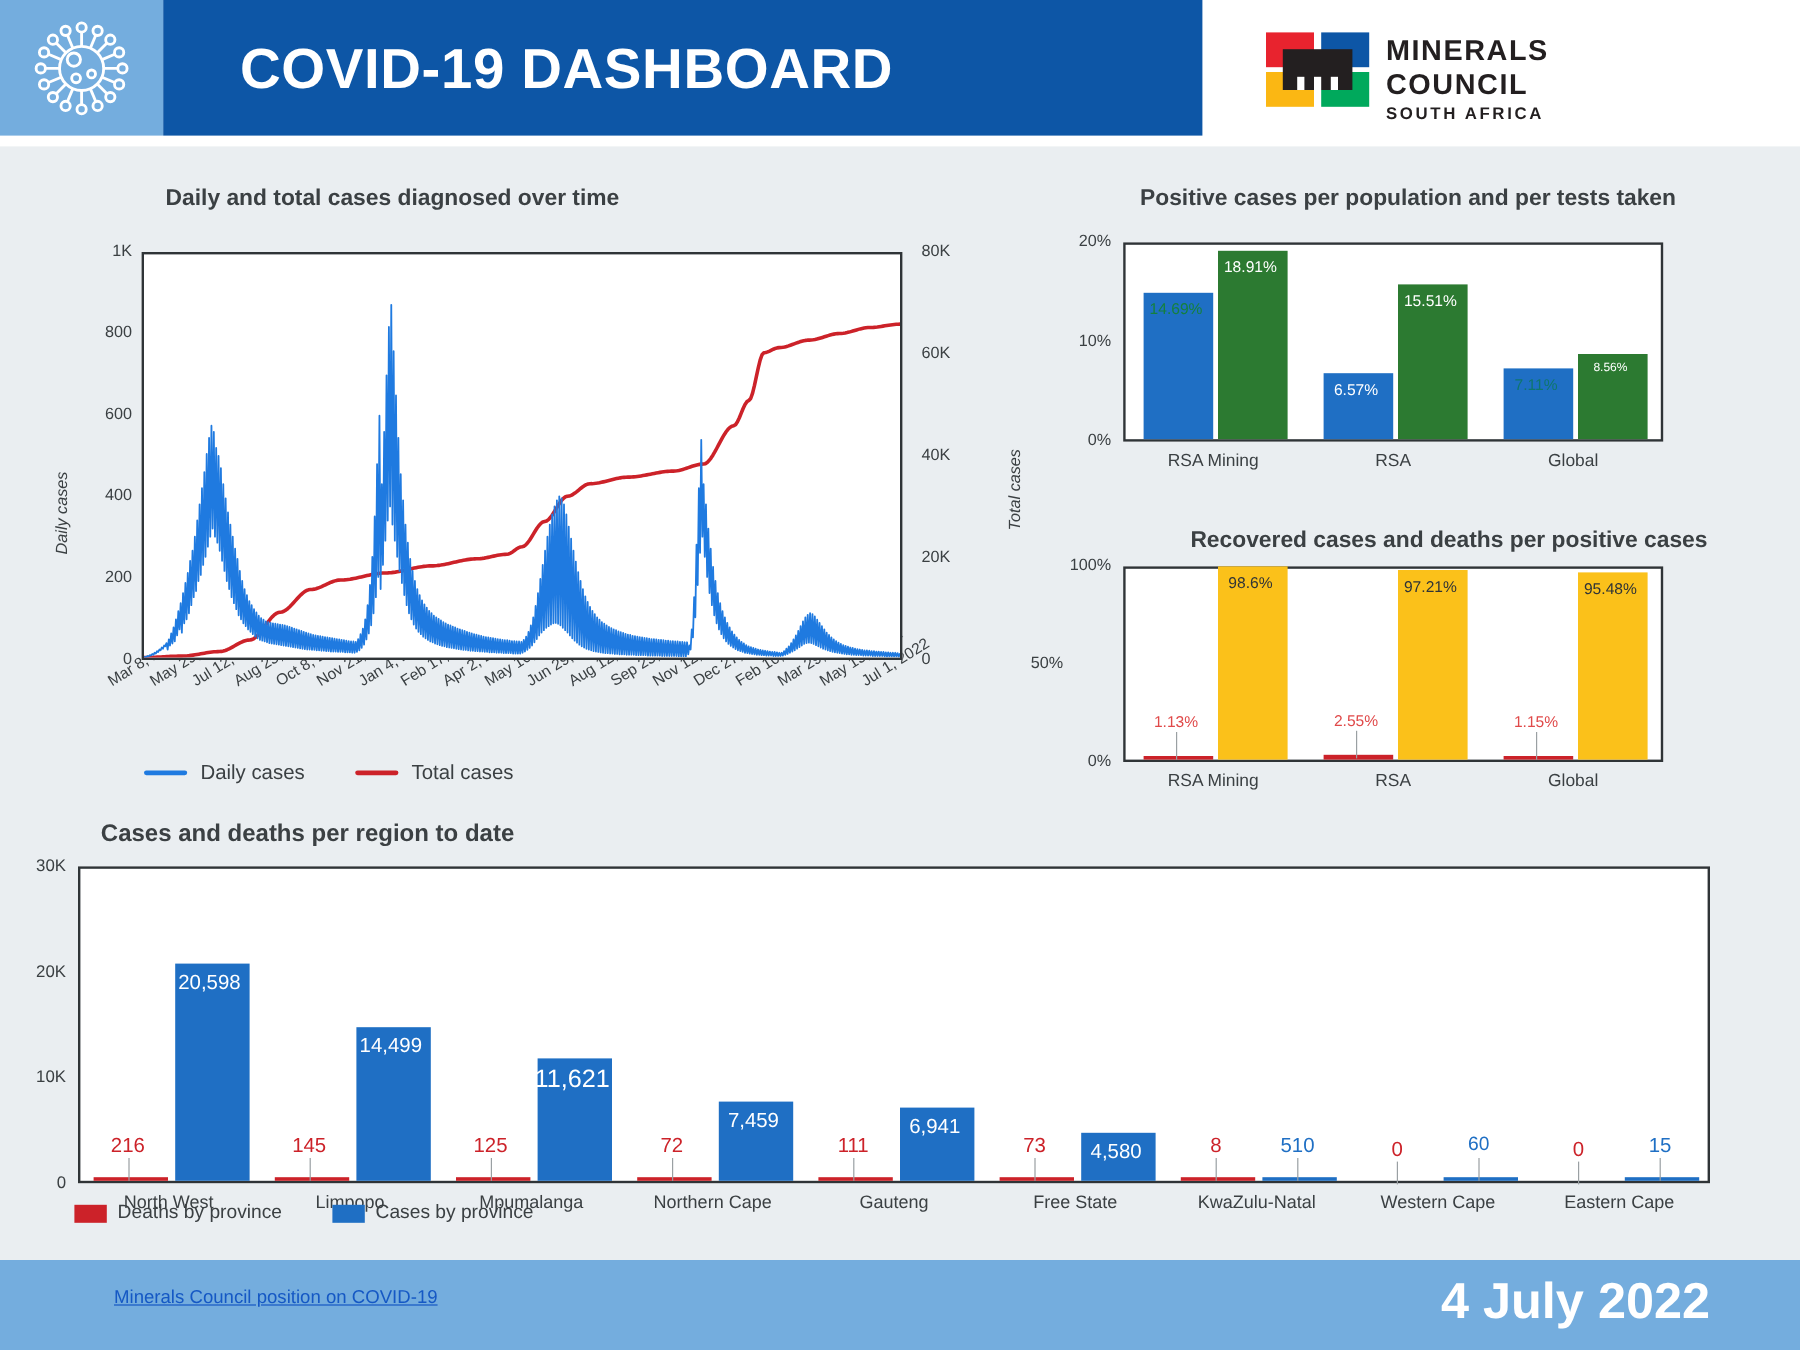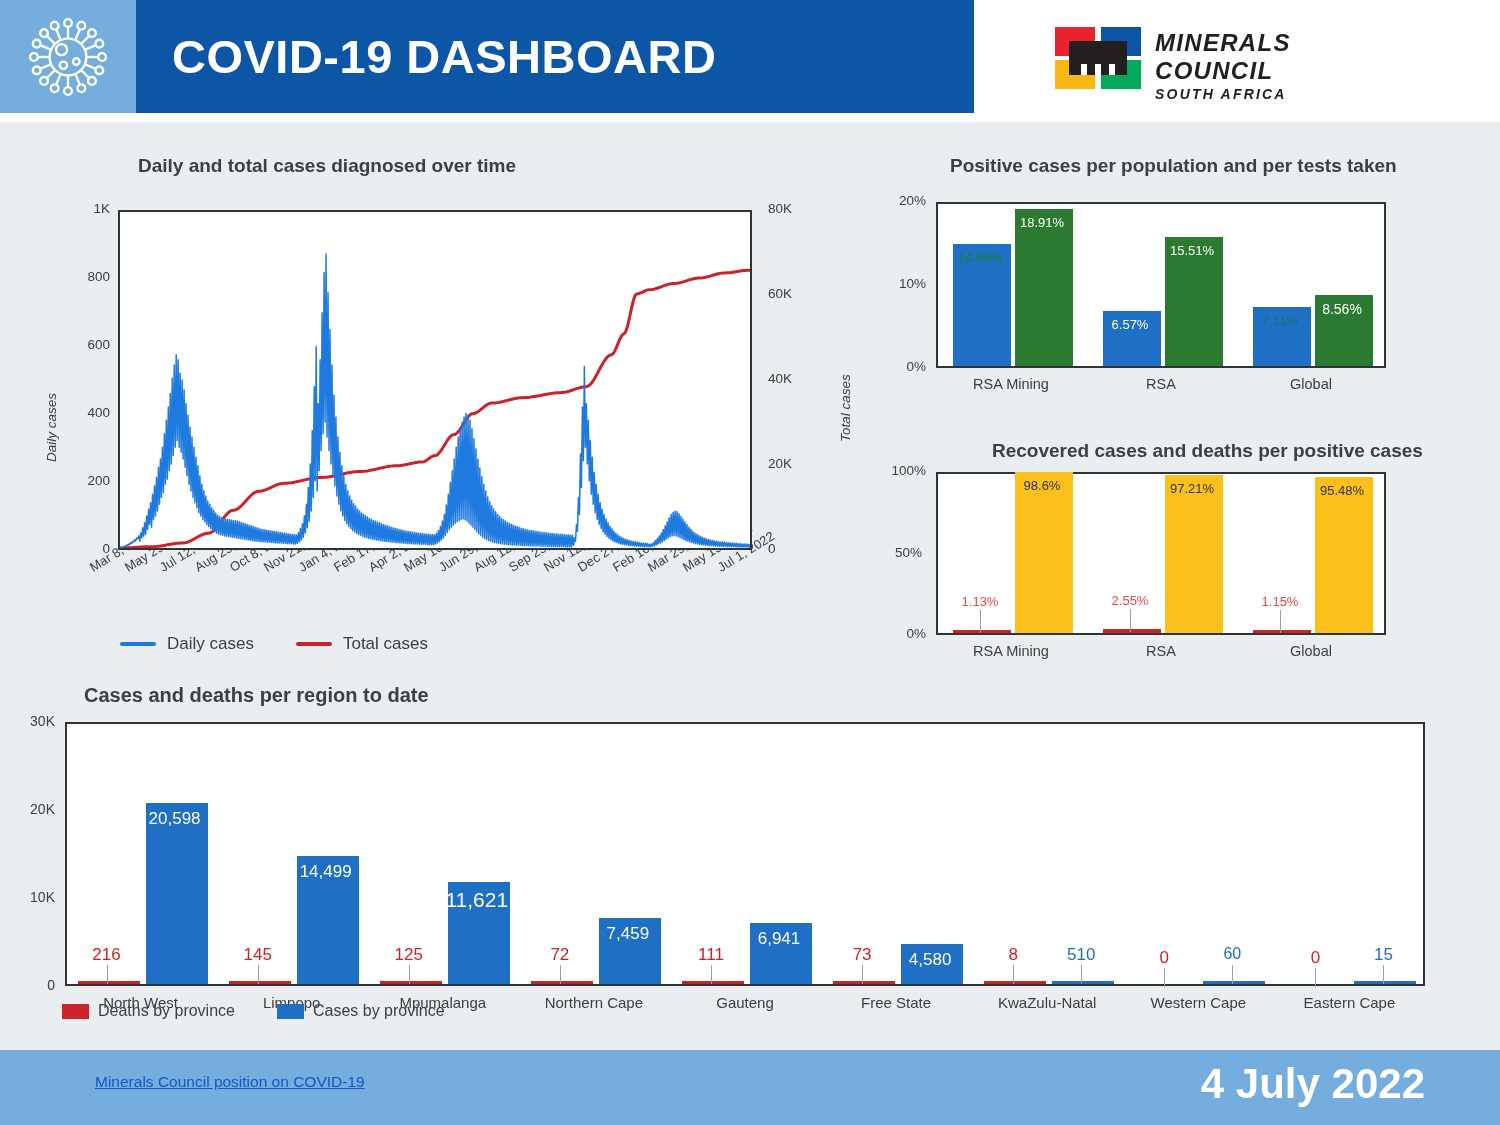--- a/index.html
+++ b/index.html
@@ -8,32 +8,32 @@
     background:#ffffff;
     font-family:"Liberation Sans", sans-serif;
     overflow:hidden;
     position:relative;
   }
   
   .header{position:absolute;left:0;top:0;width:1500px;height:115px;background:#ffffff;}
   .hdr-icon-box{position:absolute;left:0;top:0;width:136px;height:113px;background:#74adde;
                 display:flex;align-items:center;justify-content:center;}
   .hdr-title-box{position:absolute;left:136px;top:0;width:838px;height:113px;background:#0d56a6;
-                 display:flex;align-items:center;}
+                 display:flex;align-items:center;padding-left:28px;}
   .hdr-title{color:#ffffff;font-size:47px;font-weight:bold;letter-spacing:0.5px;margin-left:36px;}
   .logo-wrap{position:absolute;left:1055px;top:27px;width:360px;height:62px;}
   .logo-mark{position:absolute;left:0;top:0;width:86px;height:62px;}
   .lm-q{position:absolute;width:40px;height:29px;}
   .lm-red{left:0;top:0;background:#e8232e;}
   .lm-blue{left:46px;top:0;background:#0d56a6;}
   .lm-yellow{left:0;top:33px;background:#fbb713;}
   .lm-green{left:46px;top:33px;background:#00a95c;}
   .lm-center{position:absolute;left:14px;top:14px;width:58px;height:34px;background:#231f20;}
   .lm-notch{position:absolute;background:#ffffff;width:6px;height:11px;bottom:0;}
-  .logo-text{position:absolute;left:100px;top:2px;font-style:italic;}
+  .logo-text{position:absolute;left:100px;top:2px;}
   .logo-t1{font-size:24px;font-weight:bold;color:#231f20;letter-spacing:1.3px;line-height:28px;}
   .logo-t2{font-size:14px;font-weight:bold;color:#231f20;letter-spacing:2.2px;line-height:18px;}
   
   .panel{position:absolute;left:0;top:122px;width:1500px;height:928px;background:#eaeef1;}
   .chart-title{font-size:19px;font-weight:bold;color:#3b4043;}
   .plot-box{position:absolute;background:#ffffff;border:2px solid #2f3437;box-sizing:border-box;}
   .axis-lbl{font-size:13.5px;color:#3b4043;position:absolute;white-space:nowrap;}
   .axis-title{font-size:13.5px;color:#3b4043;font-style:italic;position:absolute;white-space:nowrap;}
   
   #lineChart{position:absolute;left:0;top:0;}
@@ -200,34 +200,34 @@
       </div>
   </div>
   <div id="pc-cats">
       <div class="bar-lbl" style="left:927px;top:128.073px;width:106px;font-size:13px;color:#15803d;">14.69%</div>
       <div class="bar-lbl" style="left:989px;top:93.047px;width:106px;font-size:13px;color:#ffffff;">18.91%</div>
       <div class="cat-lbl" style="left:931px;top:254px;width:160px;font-size:14.5px;">RSA Mining</div>
       <div class="bar-lbl" style="left:1077px;top:195.469px;width:106px;font-size:13px;color:#ffffff;">6.57%</div>
       <div class="bar-lbl" style="left:1139px;top:121.267px;width:106px;font-size:13px;color:#ffffff;">15.51%</div>
       <div class="cat-lbl" style="left:1081px;top:254px;width:160px;font-size:14.5px;">RSA</div>
       <div class="bar-lbl" style="left:1227px;top:190.987px;width:106px;font-size:13px;color:#0f766e;">7.11%</div>
-      <div class="bar-lbl" style="left:1289px;top:178.952px;width:106px;font-size:14px;color:#ffffff;">8.56%</div>
+      <div class="bar-lbl" style="left:1289px;top:178.952px;width:106px;font-size:10px;color:#ffffff;">8.56%</div>
       <div class="cat-lbl" style="left:1231px;top:254px;width:160px;font-size:14.5px;">Global</div>
     </div>
   <div class="legend-row" style="left:940px;top:410px;">
     <div class="leg-sw-sm" style="background:#1f6fc4;"></div>
     <div class="leg-txt-sm">Positive cases per population</div>
     <div class="leg-sw-sm" style="background:#2c7a31;margin-left:50px;"></div>
     <div class="leg-txt-sm">Positive cases per test taken</div>
   </div>
 
   <div class="chart-title" style="position:absolute;left:948px;top:318px;margin-left:44px;">Recovered cases and deaths per positive cases</div>
   <div id="rd-yticks">
       <div class="axis-lbl" style="left:880px;top:504px;width:46px;text-align:right;font-size:13.5px;">0%</div>
-      <div class="axis-lbl" style="left:876px;top:422.5px;width:46px;text-align:right;font-size:13.5px;">50%</div>
+      <div class="axis-lbl" style="left:840px;top:422.5px;width:46px;text-align:right;font-size:13.5px;">50%</div>
       <div class="axis-lbl" style="left:880px;top:341px;width:46px;text-align:right;font-size:13.5px;">100%</div>
     </div>
   <div class="plot-box" style="left:936px;top:350px;width:450px;height:163px;">
     <div id="rd-bars" style="position:absolute;left:0;top:0;right:0;bottom:0;">
         <div class="bar" style="left:15px;width:58px;height:3px;background:#cc2229;"></div>
         <div class="bar" style="left:77px;width:58px;height:160.718px;background:#fbc11a;"></div>
         <div class="bar" style="left:165px;width:58px;height:4.156499999999999px;background:#cc2229;"></div>
         <div class="bar" style="left:227px;width:58px;height:158.4523px;background:#fbc11a;"></div>
         <div class="bar" style="left:315px;width:58px;height:3px;background:#cc2229;"></div>
         <div class="bar" style="left:377px;width:58px;height:155.63240000000002px;background:#fbc11a;"></div>

